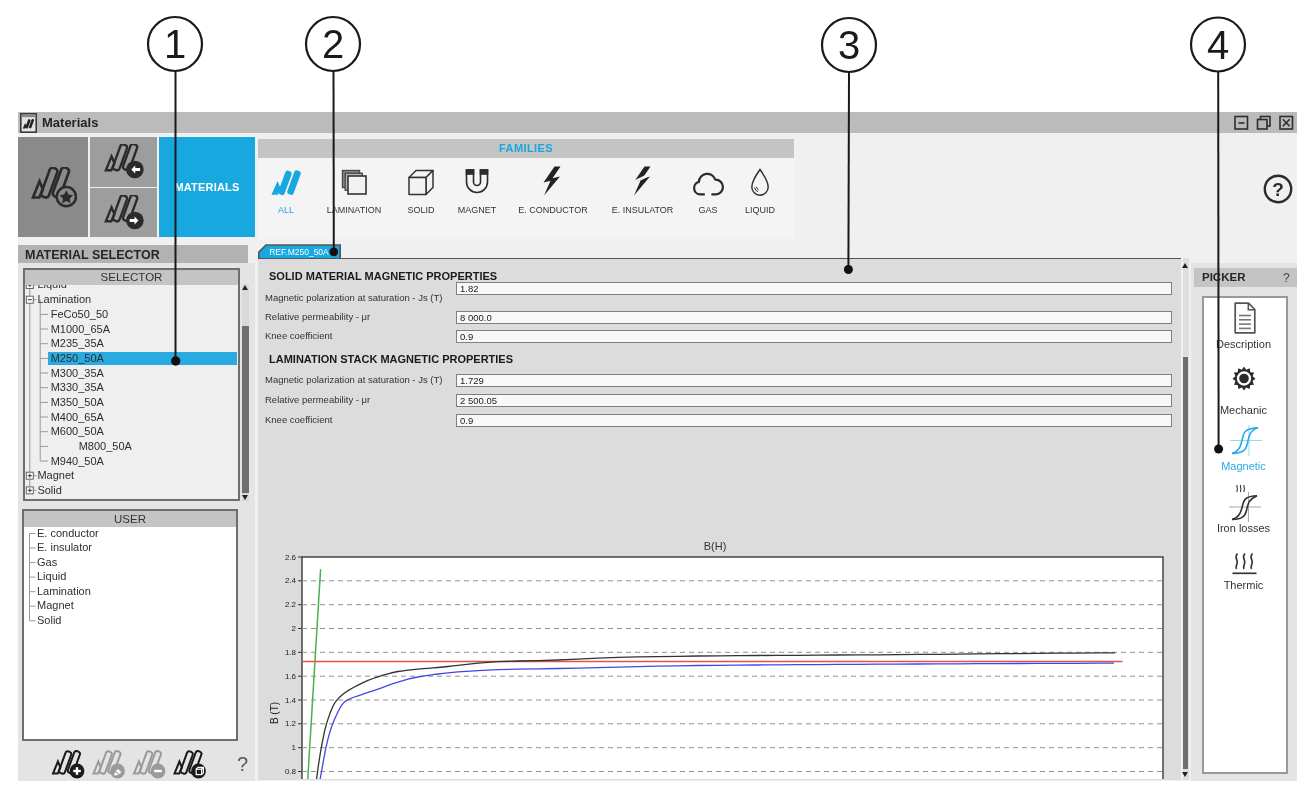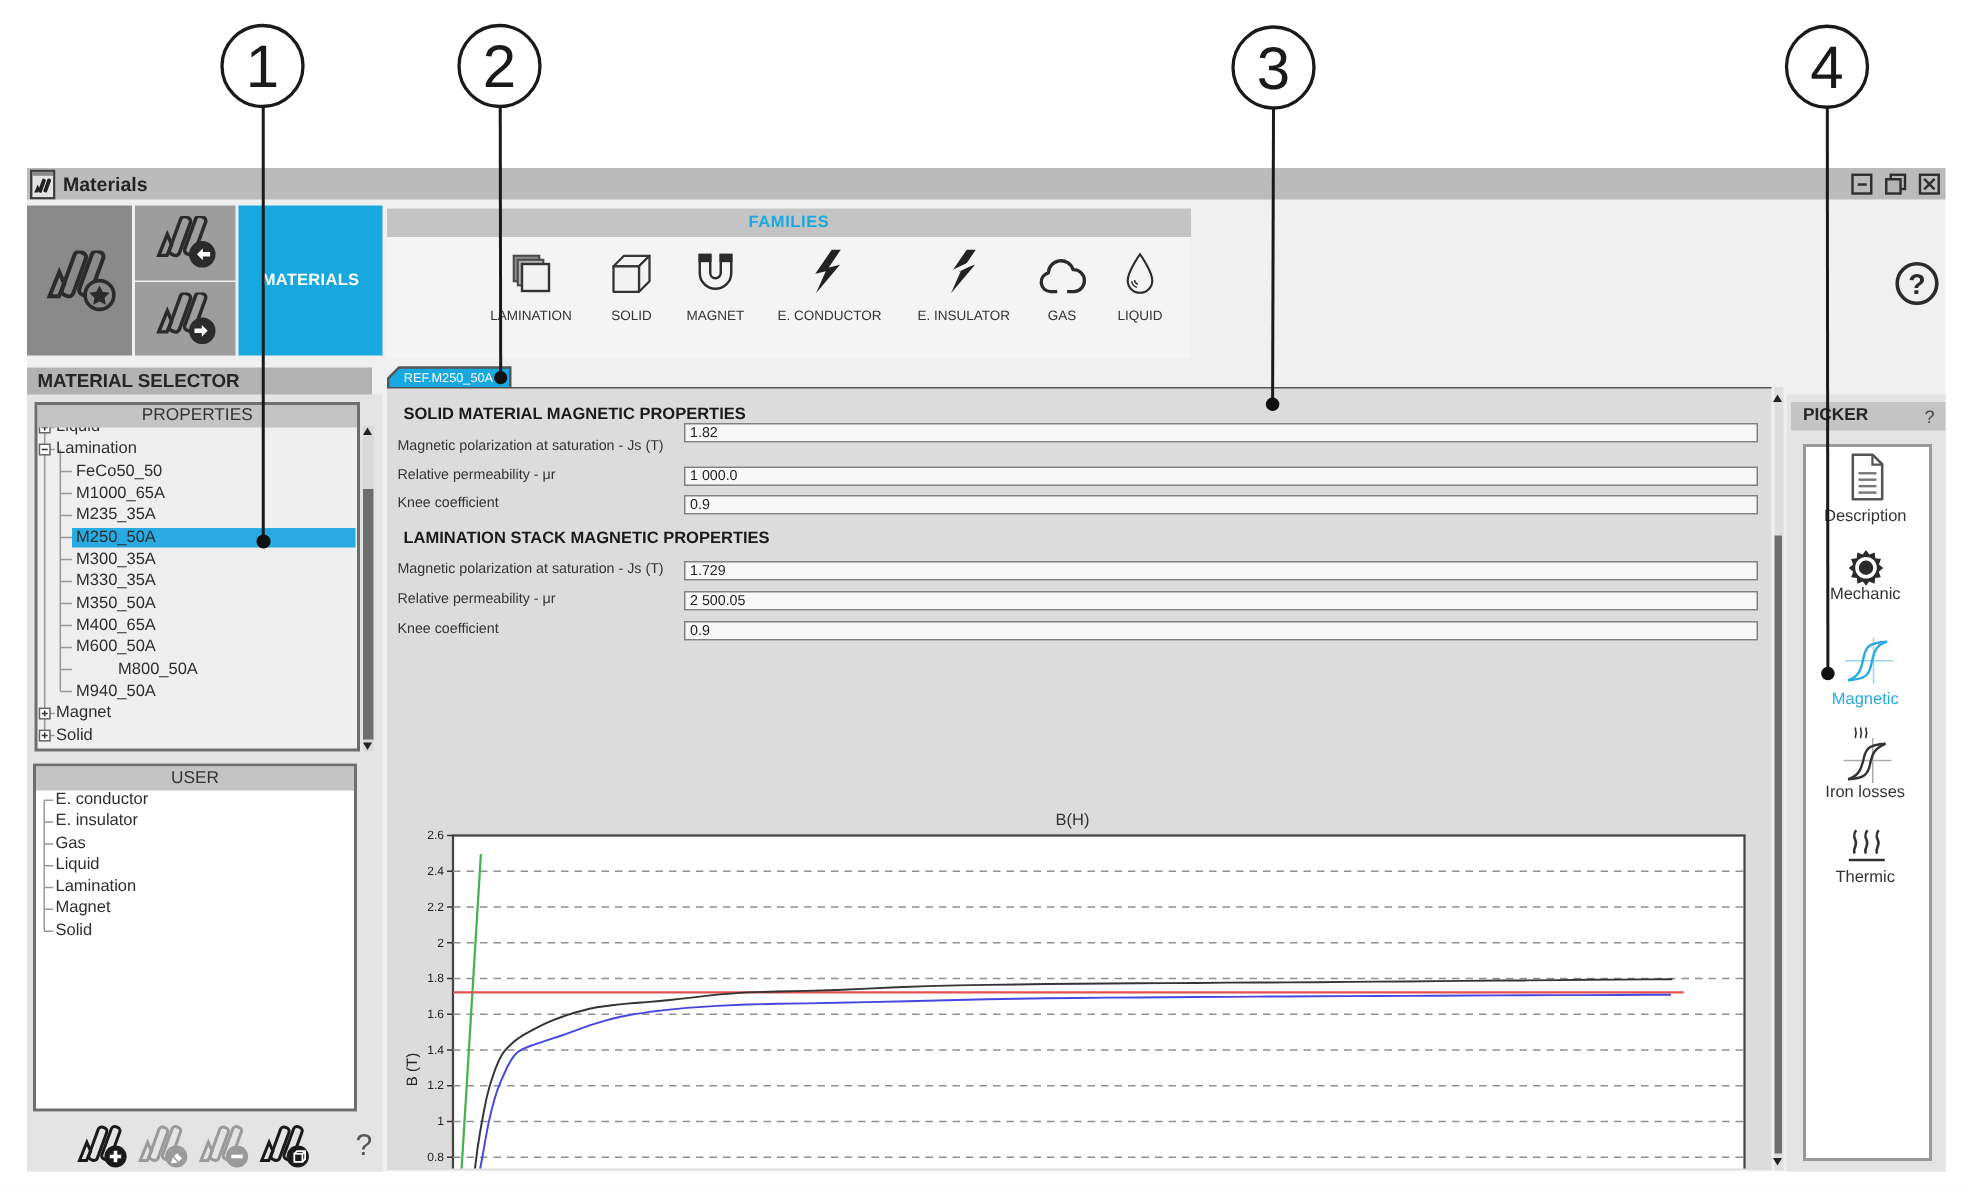--- a/index.html
+++ b/index.html
@@ -88,20 +88,28 @@
 <div class="toolbtn" id="btn-3">
   <svg width="42" height="36" viewBox="0 0 36 31" style="position:absolute;left:14px;top:7px">
     <use href="#mlogo-o" fill="none" stroke="#2b2b2b" stroke-width="2"></use>
     <circle cx="26.5" cy="22" r="7.6" fill="#2b2b2b"></circle>
     <path d="M26.2,18.6 L29.6,22 L26.2,25.4 L26.2,23.3 L22,23.3 L22,20.7 L26.2,20.7 Z" fill="#fff"></path>
   </svg>
 </div>
 <div id="btn-mat">MATERIALS</div>
 <div id="families">
   <div id="fam-head">FAMILIES</div>
+  <div class="fam-item" style="left:-17px;">
+      <div class="fam-ico">
+    <svg width="32" height="26" viewBox="-0.8 -0.9 30.6 25">
+          <use href="#mlogo" fill="#18a8e0"></use>
+        </svg>
+  </div>
+      <div class="fam-lab" style="color:#18a8e0;">ALL</div>
+    </div>
   <div class="fam-item" style="left:51px;">
       <div class="fam-ico">
     <svg width="27" height="27" viewBox="0 0 27 27">
       <g stroke="#4a4a4a" stroke-width="1.4">
         <rect x="1.5" y="1.5" width="17" height="17" fill="#8b8b8b"></rect>
         <rect x="4.2" y="4.2" width="17" height="17" fill="#b5b5b5"></rect>
         <rect x="7" y="7" width="18" height="18" fill="#f2f2f2" stroke="#333" stroke-width="1.6"></rect>
       </g>
     </svg>
   </div>
@@ -218,21 +226,21 @@
   <div class="treetxt" style="left:25.7px;top:81.9px;">M250_50A</div>
   <div class="treetxt" style="left:25.7px;top:96.5px;">M300_35A</div>
   <div class="treetxt" style="left:25.7px;top:111.2px;">M330_35A</div>
   <div class="treetxt" style="left:25.7px;top:125.9px;">M350_50A</div>
   <div class="treetxt" style="left:25.7px;top:140.5px;">M400_65A</div>
   <div class="treetxt" style="left:25.7px;top:155.2px;">M600_50A</div>
   <div class="treetxt" style="left:25.7px;top:169.9px;margin-left:28px;">M800_50A</div>
   <div class="treetxt" style="left:25.7px;top:184.5px;">M940_50A</div>
   <div class="treetxt" style="left:12.4px;top:199.2px;">Magnet</div>
   <div class="treetxt" style="left:12.4px;top:213.9px;">Solid</div>
-  <div id="refhead">PROPERTIES</div>
+  <div id="refhead">SELECTOR</div>
 </div>
 <div class="abs" style="left:241.5px;top:283.5px;width:7px;height:217px;background:#d9d9d9;">
   <div class="abs" style="left:0;top:42.5px;width:7px;height:167px;background:#6e6e6e;"></div>
   <div class="abs" style="left:0;top:1px;width:0;height:0;border-left:3.5px solid transparent;border-right:3.5px solid transparent;border-bottom:5px solid #222;"></div>
   <div class="abs" style="left:0;top:211px;width:0;height:0;border-left:3.5px solid transparent;border-right:3.5px solid transparent;border-top:5px solid #222;"></div>
 </div>
 <div id="userbox">
   <div id="userhead">USER</div>
   <svg style="position:absolute;left:0;top:0" width="222" height="228" viewBox="0 0 222 228">
     <g stroke="#999" stroke-width="1" fill="none">
@@ -286,21 +294,21 @@
 
 <svg class="abs" style="left:257px;top:244px;" width="85" height="14" viewBox="0 0 85 14">
   <path d="M1.8,14 L1.8,8.2 L9,1 L83.2,1 L83.2,14" fill="#18a8e0" stroke="#555" stroke-width="1.6"></path>
   <text x="42" y="10.5" text-anchor="middle" font-size="8.5" fill="#fff" font-family="Liberation Sans">REF.M250_50A</text>
 </svg>
 <div id="centerpanel">
   <div class="sechead" style="left:11px;top:11px;">SOLID MATERIAL MAGNETIC PROPERTIES</div>
   <div class="proplab" style="left:7px;top:33px;">Magnetic polarization at saturation - Js (T)</div>
   <div class="propin" style="top:23px;">1.82</div>
   <div class="proplab" style="left:7px;top:52.7px;">Relative permeability - μr</div>
-  <div class="propin" style="top:52.6px;">1 000.0</div>
+  <div class="propin" style="top:52.6px;">8 000.0</div>
   <div class="proplab" style="left:7px;top:71.7px;">Knee coefficient</div>
   <div class="propin" style="top:71.6px;">0.9</div>
   <div class="sechead" style="left:11px;top:94px;">LAMINATION STACK MAGNETIC PROPERTIES</div>
   <div class="proplab" style="left:7px;top:115.1px;">Magnetic polarization at saturation - Js (T)</div>
   <div class="propin" style="top:115px;">1.729</div>
   <div class="proplab" style="left:7px;top:135.5px;">Relative permeability - μr</div>
   <div class="propin" style="top:135.4px;">2 500.05</div>
   <div class="proplab" style="left:7px;top:155.8px;">Knee coefficient</div>
   <div class="propin" style="top:155.7px;">0.9</div>
   <svg style="position:absolute;left:0;top:281px;" width="922" height="239" viewBox="0 0 922 239">
@@ -367,21 +375,21 @@
     <line x1="5" y1="17.8" x2="17" y2="17.8"></line>
     <line x1="5" y1="22.1" x2="17" y2="22.1"></line>
     <line x1="5" y1="26.4" x2="17" y2="26.4"></line>
   </g>
 </svg>
 <div class="pick-lab" style="left:1183.5px;top:338px;">Description</div>
 <svg class="abs" style="left:1231.5px;top:367px" width="24" height="24" viewBox="0 0 24 24">
   <path d="M12,1 L14.2,4.2 L17.8,2.8 L18.2,6.7 L22,7.1 L20.6,10.8 L23.5,13.2 L20.5,15.6 L21.9,19.3 L18.1,19.8 L17.7,23.6 L14.1,22.1 L12,25 L9.9,22.1 L6.3,23.6 L5.9,19.8 L2.1,19.3 L3.5,15.6 L0.5,13.2 L3.4,10.8 L2,7.1 L5.8,6.7 L6.2,2.8 L9.8,4.2 Z" fill="#2b2b2b" transform="translate(0,-1.5)"></path>
   <circle cx="12" cy="11.5" r="6" fill="none" stroke="#fff" stroke-width="2.4"></circle>
 </svg>
-<div class="pick-lab" style="left:1183.5px;top:390px;">Mechanic</div>
+<div class="pick-lab" style="left:1183.5px;top:404px;">Mechanic</div>
 <svg class="abs" style="left:1227.5px;top:423px" width="36" height="35" viewBox="0 0 36 35">
   <g stroke="#9bd6ee" stroke-width="1">
     <line x1="2" y1="17.5" x2="34" y2="17.5"></line>
     <line x1="21" y1="2" x2="21" y2="33"></line>
   </g>
   <g fill="none" stroke="#29abe2" stroke-width="1.6">
     <path d="M4,30.5 C12,28 13,22 14.5,15 C16,8 18,5.5 30,4.8"></path>
     <path d="M4,30.5 C16,29.8 18,27 19.5,20 C21,13 22,7 30,4.8"></path>
   </g>
 </svg>

